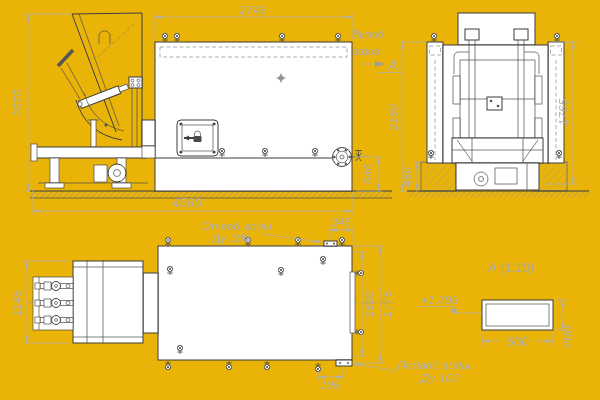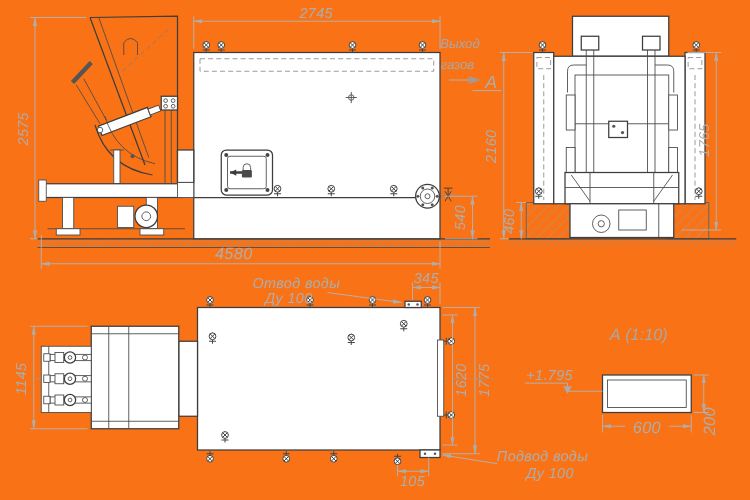--- a/index.html
+++ b/index.html
@@ -1,16 +1,16 @@
 <!DOCTYPE html>
 <html><head>
 <meta charset="utf-8">
 <style>
   html,body { margin:0; padding:0; background:#fff; }
-  .sheet { width:600px; height:400px; background:#f97316; position:relative; overflow:hidden; }
+  .sheet { width:600px; height:400px; background:#eab308; position:relative; overflow:hidden; }
   svg { display:block; }
   
   .ln  { stroke:#3d3d3d; stroke-width:1;   fill:none; }
   .ln2 { stroke:#4a4a4a; stroke-width:0.7; fill:none; }
   .fw  { fill:#ffffff; stroke:#3d3d3d; stroke-width:1; }
   .fw2 { fill:#ffffff; stroke:#4a4a4a; stroke-width:0.7; }
   .dash { stroke:#7a7a7a; stroke-width:0.6; stroke-dasharray:4 2.5; fill:none; }
   .cl   { stroke:#9a9a9a; stroke-width:0.6; stroke-dasharray:10 3 2.5 3; fill:none; }
   
   .dim line, .dim path.ldr { stroke:#b2b2b2; stroke-width:0.75; fill:none; }

